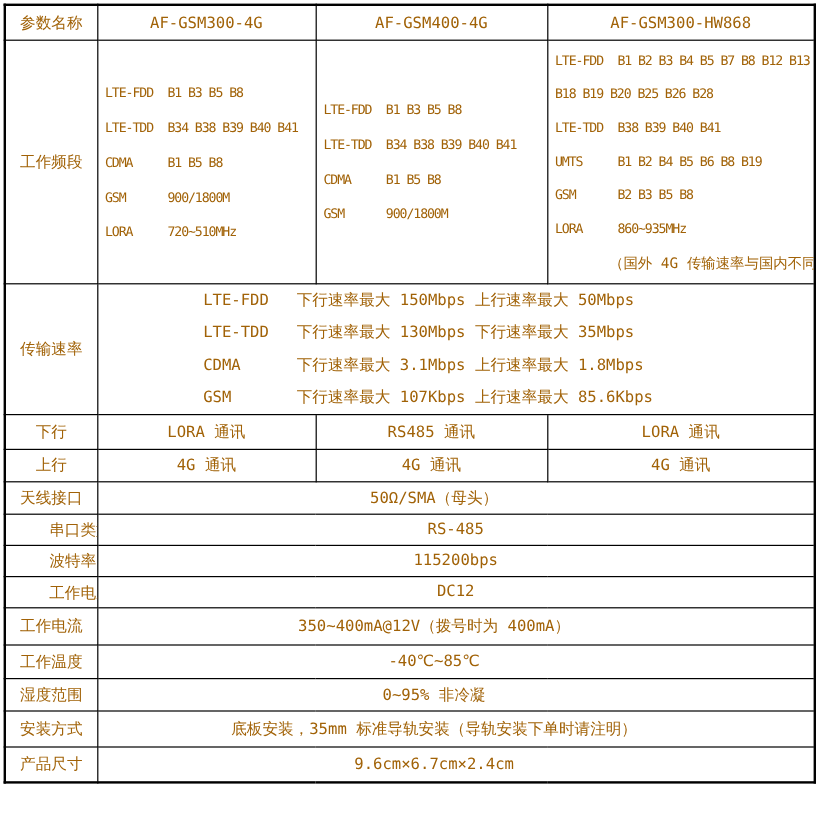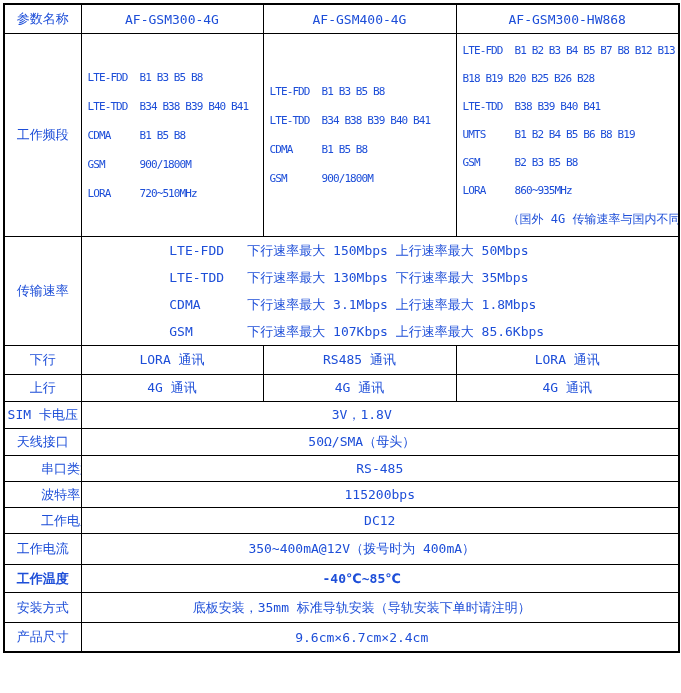--- a/index.html
+++ b/index.html
@@ -1,37 +1,37 @@
 <!DOCTYPE html>
 <html><head>
 <meta charset="utf-8">
 <style>
   html,body{margin:0;padding:0;}
   .page{
     width:542px;height:693px;background:#ffffff;position:relative;
     font-family:"DejaVu Sans Mono","DejaVu Sans",monospace;
-    color:#1d4ed8;box-sizing:border-box;
+    color:#a16207;box-sizing:border-box;
   }
   table.spec{
     position:absolute;top:3px;left:3px;width:675px;
     border-collapse:collapse;table-layout:fixed;
     border:2px solid #000;background:#fff;
   }
   td{
     border:1px solid #000;padding:0;margin:0;overflow:hidden;
     text-align:center;vertical-align:middle;font-size:13px;
     white-space:nowrap;
   }
   
   .rh-head td{height:28px;}
   .rh-bands td{height:202px;}
   .rh-rate td{height:108px;}
   .rh-dl td{height:28px;}
   .rh-ul td{height:26px;margin-top:18px;}
-  .h25 td{height:25px;padding-left:36px;} .h26 td{height:26px;} .h27 td{height:27px;font-weight:bold;}
+  .h25 td{height:25px;padding-left:36px;} .h26 td{height:26px;} .h27 td{height:27px;}
   .h28 td{height:28px;} .h29 td{height:29px;} .h30 td{height:30px;}
   
   td.lbl{font-size:13px;}
   
   td.bands{text-align:left;vertical-align:middle;padding-left:6px;}
   .bline{display:flex;line-height:29px;font-size:11px;letter-spacing:-0.9px;}
   .bline .bl{flex:0 0 52px;}
   td.bands3 .bline{line-height:28px;}
   .bline.note{letter-spacing:0;font-size:12px;margin-left:45px;}
   
@@ -164,24 +164,20 @@
   </tr>
 
   <tr class="rh-ul">
     <td class="lbl">上行</td>
     <td>4G 通讯</td>
     <td>4G 通讯</td>
     <td>4G 通讯</td>
   </tr>
 
   <tr class="h26">
-    <td class="lbl">SIM 卡电压</td>
-    <td class="merged" colspan="3">3V，1.8V</td>
-  </tr>
-  <tr class="h26">
     <td class="lbl">天线接口</td>
     <td class="merged" colspan="3">50Ω/SMA（母头）</td>
   </tr>
   <tr class="h25">
     <td class="lbl">串口类型</td>
     <td class="merged" colspan="3">RS-485</td>
   </tr>
   <tr class="h25">
     <td class="lbl">波特率</td>
     <td class="merged" colspan="3">115200bps</td>
@@ -191,20 +187,24 @@
     <td class="merged" colspan="3">DC12</td>
   </tr>
   <tr class="h30">
     <td class="lbl">工作电流</td>
     <td class="merged" colspan="3">350~400mA@12V（拨号时为 400mA）</td>
   </tr>
   <tr class="h27">
     <td class="lbl">工作温度</td>
     <td class="merged" colspan="3">-40℃~85℃</td>
   </tr>
+  <tr class="h26">
+    <td class="lbl">湿度范围</td>
+    <td class="merged" colspan="3">0~95% 非冷凝</td>
+  </tr>
   <tr class="h29">
     <td class="lbl">安装方式</td>
     <td class="merged" colspan="3">底板安装，35mm 标准导轨安装（导轨安装下单时请注明）</td>
   </tr>
   <tr class="h28">
     <td class="lbl">产品尺寸</td>
     <td class="merged" colspan="3">9.6cm×6.7cm×2.4cm</td>
   </tr>
 </tbody>
     </table>

